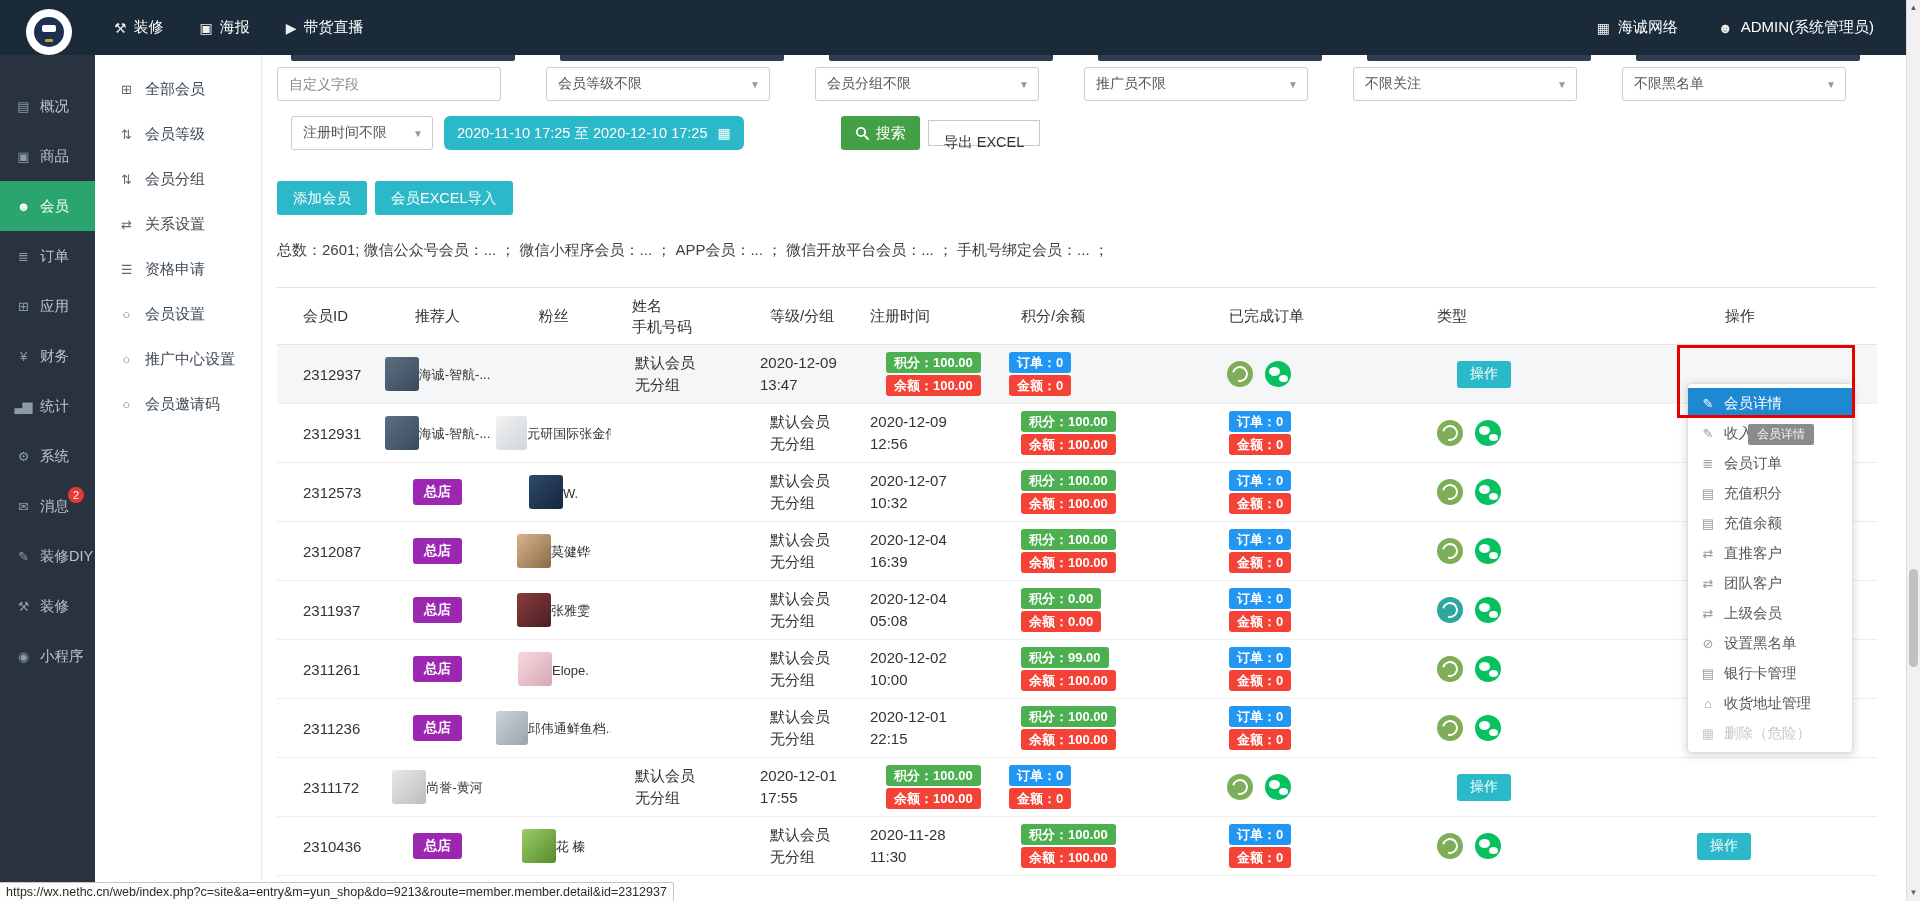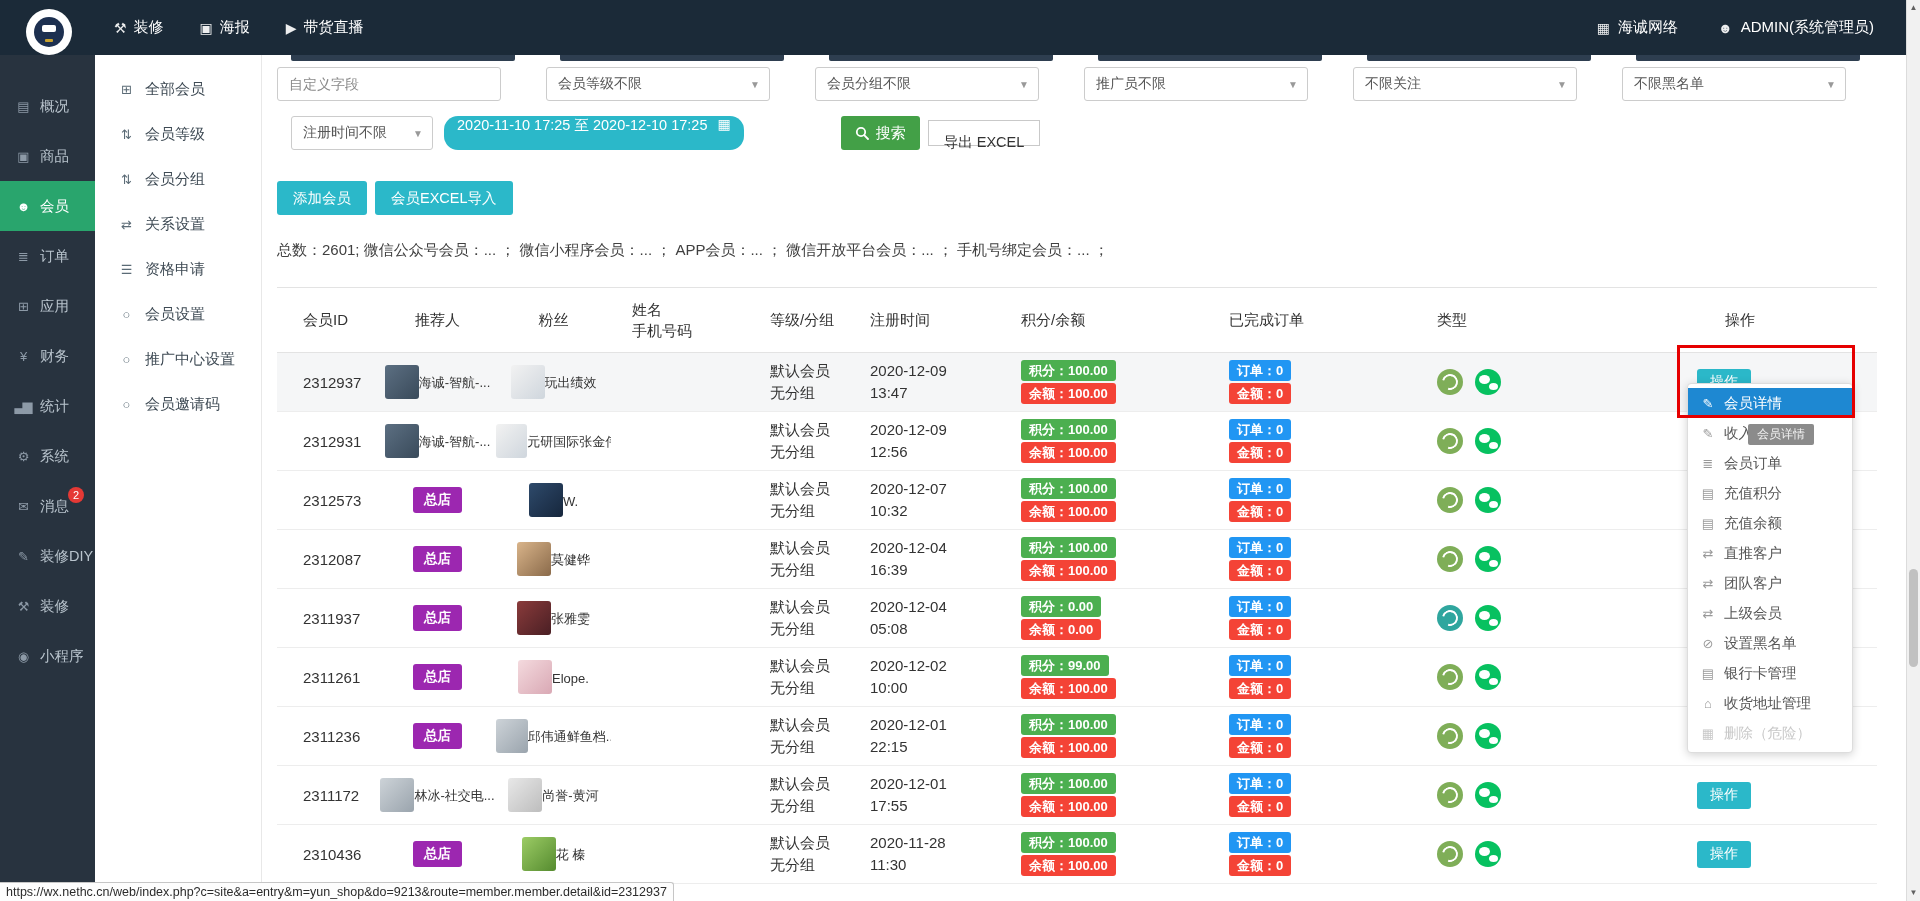--- a/index.html
+++ b/index.html
@@ -36,32 +36,32 @@
   .main{position:absolute;left:262px;top:55px;right:14px;bottom:0;background:#fff;padding-left:15px;overflow:hidden;z-index:5}
   .cutrow{display:flex;gap:45px;margin-left:14px}
   .cut{width:224px;height:6px;background:#2e3e50;border-radius:0 0 2px 2px}
   .frow1{display:flex;gap:45px;margin-top:6px}
   .tinput,.tselect{height:34px;width:224px;border:1px solid #ccc;border-radius:3px;font-size:14px;color:#555;background:#fff;position:relative;display:flex;align-items:center;padding:0 11px}
   input.tinput{outline:none}
   input.tinput::placeholder{color:#8a8a8a}
   .tselect .caret{position:absolute;right:9px;color:#999;font-size:10px}
   .frow2{display:flex;margin-left:14px;margin-top:15px;align-items:center}
   .sel-time{width:142px}
-  .btn-date{height:34px;background:var(--accent,#2bb8c9);color:#fff;border:none;border-radius:14px;font-size:14.5px;display:flex;align-items:flex-start;gap:10px;padding:0 13px;margin-left:11px;cursor:pointer}
+  .btn-date{height:34px;background:var(--accent,#2bb8c9);color:#fff;border:none;border-radius:6px;font-size:14.5px;display:flex;align-items:center;gap:10px;padding:0 13px;margin-left:11px;cursor:pointer}
   .btn-date .cal{font-size:14px}
   .btn-search{height:34px;background:var(--search_green,#43a047);color:#fff;border:none;border-radius:3px;font-size:15px;display:flex;gap:7px;align-items:center;padding:0 14px;margin-left:97px;cursor:pointer}
   .btn-export{height:20px;background:#fff;border:1px solid #c9c9c9;border-radius:0;color:#333;font-size:14.5px;padding:12px 15px;margin-left:8px;cursor:pointer}
   .actions{margin-top:31px;display:flex;gap:8px}
   .btn-teal{height:34px;background:var(--accent,#2bb8c9);color:#fff;border:none;border-radius:3px;font-size:14.5px;padding:0 16px;cursor:pointer}
   .summary{margin-top:26px;font-size:15px;color:#404040}
 
   
   .table{margin-top:27px;width:1600px}
   .thead,.trow{display:grid;grid-template-columns:102px 117px 115px 135px 110px 135px 220px 210px 240px 216px;align-items:center}
-  .thead{height:66px;border-top:1px solid #e3e3e3;border-bottom:1px solid #e3e3e3;font-size:15px;color:#333}
+  .thead{height:58px;border-top:1px solid #e3e3e3;border-bottom:1px solid #e3e3e3;font-size:15px;color:#333}
   .trow{min-height:59px;border-bottom:1px solid #ededed;font-size:15px;color:#333}
   .trow.hl{background:#f5f6f7}
   .c-id{padding-left:26px}
   .c-name{padding-left:21px;line-height:21px}
   .c-level{padding-left:24px;line-height:22px}
   .c-time{padding-left:14px;line-height:22px}
   .c-points{padding-left:30px}
   .c-orders{padding-left:18px}
   .c-type{padding-left:16px;display:flex;align-items:center}
   .h-action{padding-left:64px}
@@ -312,24 +312,20 @@
       <div class="c-type">类型</div>
       <div class="h-action">操作</div>
     </div>
 
     <div class="trow hl">
       <div class="c-id">2312937</div>
       <div class="c-ref">
           <div class="avatar av-a"></div>
           <div class="pname">海诚-智航-...</div>
         </div>
-      <div class="c-fan">
-          <div class="avatar av-c"></div>
-          <div class="pname">玩出绩效</div>
-        </div>
       <div class="c-name"></div>
       <div class="c-level">
           <div>默认会员</div>
           <div>无分组</div>
         </div>
       <div class="c-time">
           <div>2020-12-09</div>
           <div>13:47</div>
         </div>
       <div class="c-points">
@@ -541,24 +537,20 @@
         </div>
       <div class="c-type">
           <span class="tico spiral"></span>
           <span class="tico wc"></span>
         </div>
       <div><button class="btn-op">操作</button></div>
     </div>
 
     <div class="trow">
       <div class="c-id">2311172</div>
-      <div class="c-ref">
-          <div class="avatar av-h"></div>
-          <div class="pname">林冰-社交电...</div>
-        </div>
       <div class="c-fan">
           <div class="avatar av-i"></div>
           <div class="pname">尚誉-黄河</div>
         </div>
       <div class="c-name"></div>
       <div class="c-level">
           <div>默认会员</div>
           <div>无分组</div>
         </div>
       <div class="c-time">

